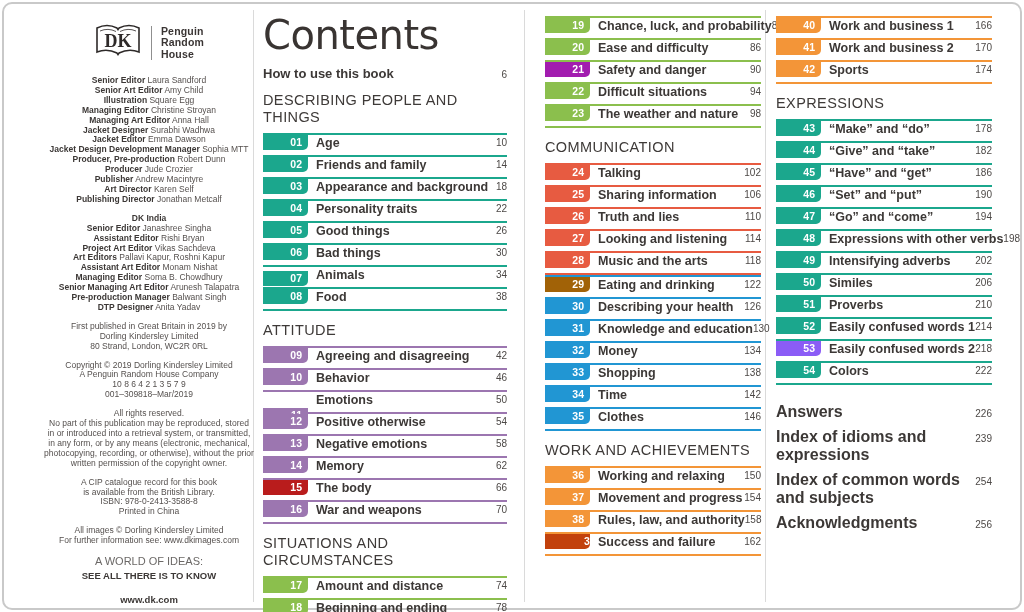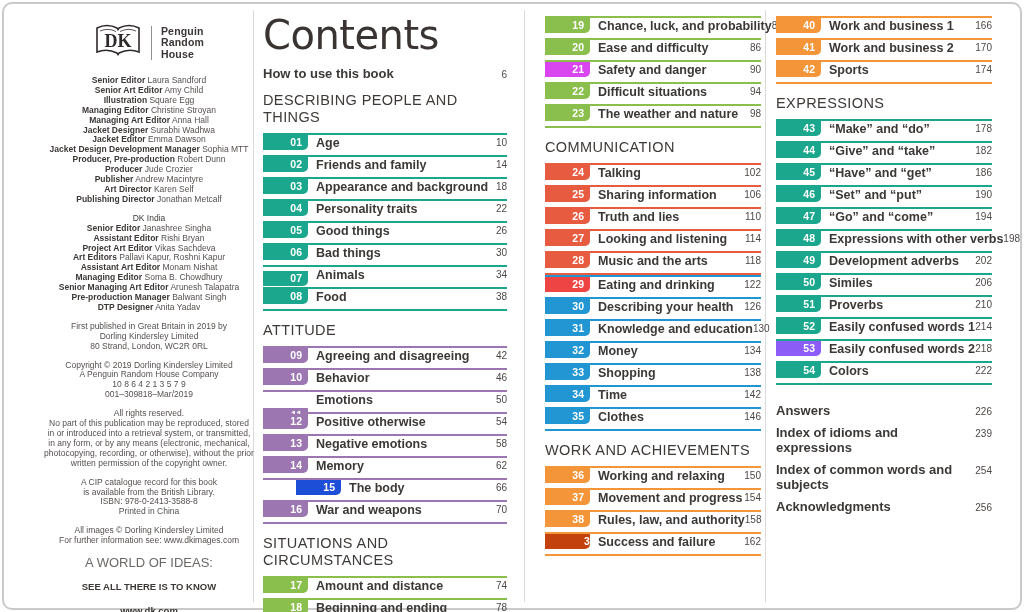--- a/index.html
+++ b/index.html
@@ -15,41 +15,41 @@
   .col-b{left:545px;top:16px;width:216px;}
   .col-c{left:776px;top:16px;width:216px;}
 
   
   .logo-row{display:flex;align-items:center;justify-content:center;gap:9px;margin-bottom:12px;}
   .logo-divider{width:1px;height:34px;background:#8f8f8f;}
   .brand{text-align:left;font-size:10.5px;font-weight:bold;line-height:11.5px;color:#3a3534;letter-spacing:.2px;}
   .credit-block{font-size:8.5px;line-height:9.9px;margin-bottom:9px;}
   .credit-block b{color:#3c3836;}
   .imprint-p{font-size:8.5px;line-height:9.9px;margin:0 0 9px;}
-  .dkindia-heading{font-weight:normal;font-size:8.5px;line-height:9.9px;color:#3c3836;}
-  .tagline-small{font-size:13px;color:#6b6866;margin:5px 0 11px;}
+  .dkindia-heading{font-weight:bold;font-size:8.5px;line-height:9.9px;color:#3c3836;}
+  .tagline-small{font-size:11px;color:#6b6866;margin:5px 0 3px;}
   .tagline-bold{font-size:9.5px;font-weight:bold;color:#3c3836;margin-bottom:13px;}
   .website{font-size:9.5px;font-weight:bold;color:#3c3836;}
 
   
   .toc-title{font-family:"DejaVu Sans",sans-serif;font-size:40px;line-height:46px;
              color:#393432;letter-spacing:-.5px;margin-bottom:8px;}
   .howto{display:flex;align-items:baseline;font-size:13px;font-weight:bold;color:#3c3836;margin:8px 0 10px;}
   .howto-page{margin-left:auto;font-weight:normal;font-size:10px;color:#4c4846;}
   .toc-header{font-size:14.5px;line-height:17px;color:#3e3a38;letter-spacing:.4px;margin:11px 0 7px;}
   .items-block{margin:0;}
   .rule{height:2px;}
   .toc-row{display:flex;align-items:center;height:15px;margin-bottom:5px;}
   .numbox{flex:none;width:45px;height:15px;line-height:15px;border-radius:0 0 5px 0;color:#fff;
           font-size:10.5px;font-weight:bold;text-align:right;padding-right:6px;box-sizing:border-box;}
   .chapter-title{font-size:12.5px;font-weight:bold;color:#3c3836;margin-left:8px;white-space:nowrap;}
   .chapter-page{margin-left:auto;font-size:10px;color:#4c4846;}
   .endmatter{margin-top:18px;}
   .end-row{display:flex;align-items:baseline;margin-bottom:7px;}
-  .end-label{font-size:13px;font-weight:bold;color:#3c3836;}
+  .end-label{font-size:16px;font-weight:bold;color:#3c3836;}
   .end-page{margin-left:auto;font-size:10px;color:#4c4846;}
 </style>
 </head>
 <body>
 
 <div class="page">
   <div class="frame"></div>
   <div class="vsep vsep1"></div>
   <div class="vsep vsep2"></div>
   <div class="vsep vsep3"></div>
@@ -258,21 +258,21 @@
             <div class="rule" style="background: rgb(156, 118, 176);"></div>
             <div class="toc-row">
               <span class="numbox" style="background: rgb(156, 118, 176);">14</span>
               <span class="chapter-title">Memory</span>
               <span class="chapter-page">62</span>
             </div>
           </div>
           <div class="toc-item">
             <div class="rule" style="background: rgb(156, 118, 176);"></div>
             <div class="toc-row">
-              <span class="numbox" style="background: #1d4ed8; margin-left: 33px;">15</span>
+              <span class="numbox" style="background: #b91c1c;">15</span>
               <span class="chapter-title">The body</span>
               <span class="chapter-page">66</span>
             </div>
           </div>
           <div class="toc-item">
             <div class="rule" style="background: rgb(156, 118, 176);"></div>
             <div class="toc-row">
               <span class="numbox" style="background: rgb(156, 118, 176);">16</span>
               <span class="chapter-title">War and weapons</span>
               <span class="chapter-page">70</span>
@@ -317,21 +317,21 @@
             <div class="rule" style="background: rgb(139, 191, 77);"></div>
             <div class="toc-row">
               <span class="numbox" style="background: rgb(139, 191, 77);">20</span>
               <span class="chapter-title">Ease and difficulty</span>
               <span class="chapter-page">86</span>
             </div>
           </div>
           <div class="toc-item">
             <div class="rule" style="background: rgb(139, 191, 77);"></div>
             <div class="toc-row">
-              <span class="numbox" style="background: #d946ef;">21</span>
+              <span class="numbox" style="background: #a21caf;">21</span>
               <span class="chapter-title">Safety and danger</span>
               <span class="chapter-page">90</span>
             </div>
           </div>
           <div class="toc-item">
             <div class="rule" style="background: rgb(139, 191, 77);"></div>
             <div class="toc-row">
               <span class="numbox" style="background: rgb(139, 191, 77);">22</span>
               <span class="chapter-title">Difficult situations</span>
               <span class="chapter-page">94</span>
@@ -388,21 +388,21 @@
               <span class="chapter-title">Music and the arts</span>
               <span class="chapter-page">118</span>
             </div>
           </div>
           <div class="rule" style="background: rgb(231, 91, 65);"></div>
         </div>
         <div class="items-block">
           <div class="toc-item">
             <div class="rule" style="background: rgb(33, 150, 211);"></div>
             <div class="toc-row">
-              <span class="numbox" style="background: #ef4444;">29</span>
+              <span class="numbox" style="background: #a16207;">29</span>
               <span class="chapter-title">Eating and drinking</span>
               <span class="chapter-page">122</span>
             </div>
           </div>
           <div class="toc-item">
             <div class="rule" style="background: rgb(33, 150, 211);"></div>
             <div class="toc-row">
               <span class="numbox" style="background: rgb(33, 150, 211);">30</span>
               <span class="chapter-title">Describing your health</span>
               <span class="chapter-page">126</span>
@@ -565,21 +565,21 @@
             <div class="toc-row">
               <span class="numbox" style="background: rgb(27, 167, 141);">48</span>
               <span class="chapter-title">Expressions with other verbs</span>
               <span class="chapter-page">198</span>
             </div>
           </div>
           <div class="toc-item">
             <div class="rule" style="background: rgb(27, 167, 141);"></div>
             <div class="toc-row">
               <span class="numbox" style="background: rgb(27, 167, 141);">49</span>
-              <span class="chapter-title">Development adverbs</span>
+              <span class="chapter-title">Intensifying adverbs</span>
               <span class="chapter-page">202</span>
             </div>
           </div>
           <div class="toc-item">
             <div class="rule" style="background: rgb(27, 167, 141);"></div>
             <div class="toc-row">
               <span class="numbox" style="background: rgb(27, 167, 141);">50</span>
               <span class="chapter-title">Similes</span>
               <span class="chapter-page">206</span>
             </div>

